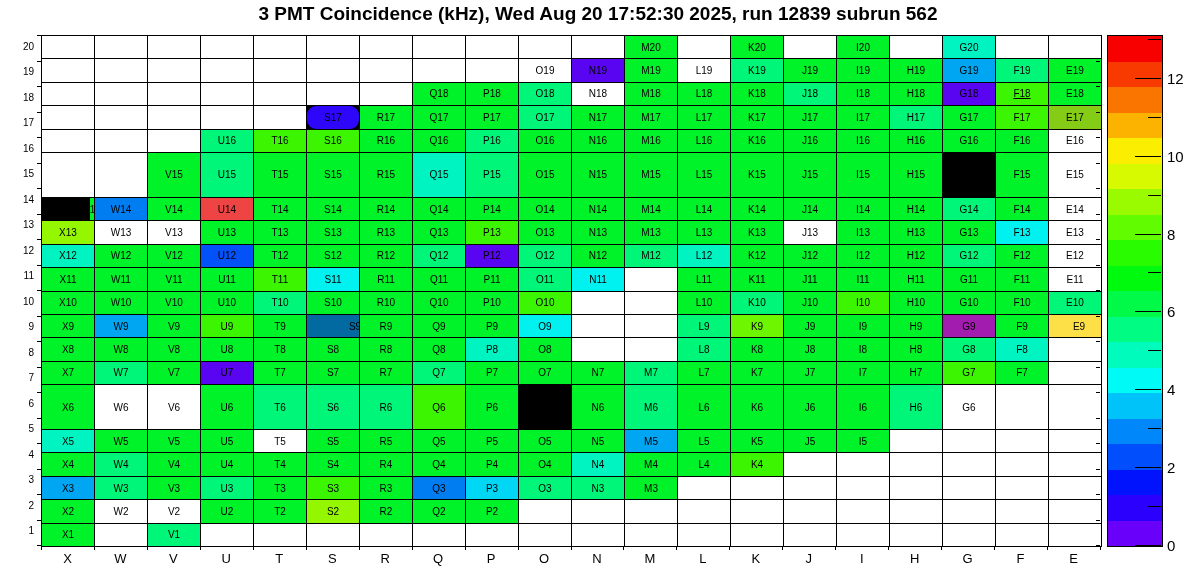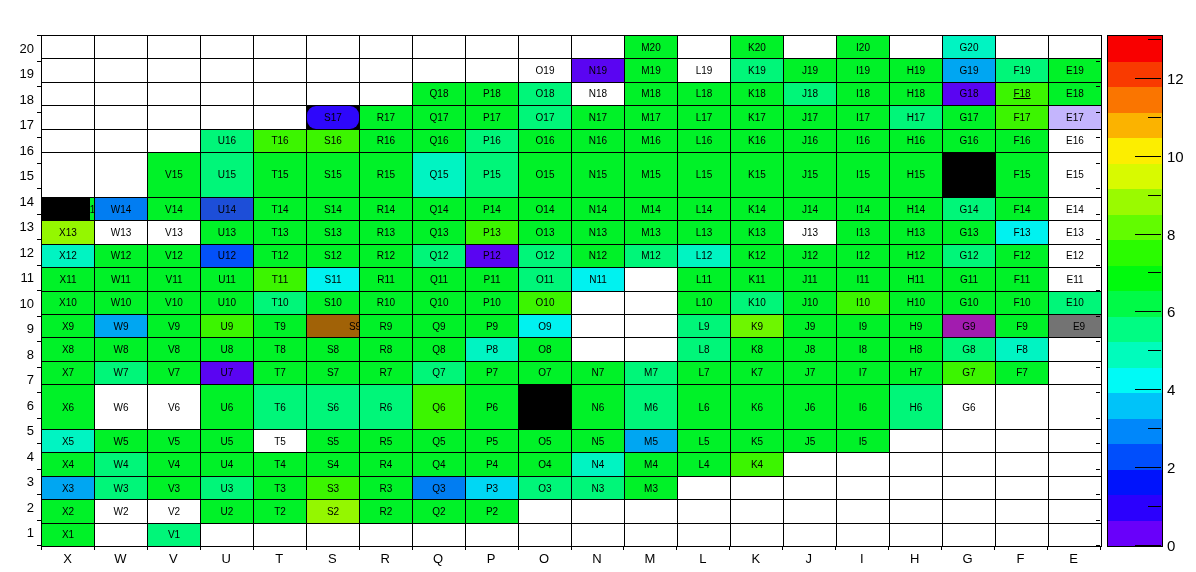--- a/index.html
+++ b/index.html
@@ -5,33 +5,34 @@
   html,body { margin:0; padding:0; background:#ffffff; }
   .canvas { position:relative; width:1196px; height:572px; background:#ffffff;
             font-family:"Liberation Sans", sans-serif; overflow:hidden; }
   .title { position:absolute; top:3px; left:0; right:0; text-align:center;
            font-size:19px; font-weight:bold; color:#000; }
   #grid { position:absolute; left:41px; top:35px; width:1059px; height:510px;
           display:grid; grid-template-columns:repeat(20,1fr); grid-template-rows:repeat(20,1fr);
           background:#000; gap:1px; border:1px solid #000; }
   .cell { background:#ffffff; display:flex; align-items:center; justify-content:center;
           font-size:10px; color:#000; overflow:hidden; white-space:nowrap; }
-  .ylab { position:absolute; width:32px; text-align:right; font-size:13px; color:#000; }
+  .ylab { position:absolute; width:32px; text-align:right; font-size:10px; color:#000; }
   .xlab { position:absolute; text-align:center; font-size:13px; color:#000; }
   #cbar { position:absolute; left:1107px; top:35px; width:54px; height:510px;
           border:1px solid #000; display:flex; flex-direction:column; }
   .band { flex:1 1 auto; }
   .cbtick { position:absolute; background:#000; height:1px; }
   .cblabel { position:absolute; font-size:15px; color:#000; }
   .axtick { position:absolute; background:#000; }
 </style>
 </head>
 <body>
 
 <div class="canvas">
+  <div class="title">3 PMT Coincidence (kHz), Wed Aug 20 17:52:30 2025, run 12839 subrun 562</div>
   <div id="ylabels">
       <div class="ylab" style="left: 2px; top: 40.75px;">20</div>
       <div class="ylab" style="left: 2px; top: 66.25px;">19</div>
       <div class="ylab" style="left: 2px; top: 91.75px;">18</div>
       <div class="ylab" style="left: 2px; top: 117.25px;">17</div>
       <div class="ylab" style="left: 2px; top: 142.75px;">16</div>
       <div class="ylab" style="left: 2px; top: 168.25px;">15</div>
       <div class="ylab" style="left: 2px; top: 193.75px;">14</div>
       <div class="ylab" style="left: 2px; top: 219.25px;">13</div>
       <div class="ylab" style="left: 2px; top: 244.75px;">12</div>
@@ -120,21 +121,21 @@
       <div class="cell" style="background: rgb(0, 246, 121);">O17</div>
       <div class="cell" style="background: rgb(0, 242, 40);">N17</div>
       <div class="cell" style="background: rgb(0, 242, 40);">M17</div>
       <div class="cell" style="background: rgb(0, 242, 40);">L17</div>
       <div class="cell" style="background: rgb(0, 242, 40);">K17</div>
       <div class="cell" style="background: rgb(0, 242, 40);">J17</div>
       <div class="cell" style="background: rgb(0, 242, 40);">I17</div>
       <div class="cell" style="background: rgb(0, 246, 121);">H17</div>
       <div class="cell" style="background: rgb(0, 242, 40);">G17</div>
       <div class="cell" style="background: rgb(60, 245, 0);">F17</div>
-      <div class="cell" style="background: #c4b5fd;">E17</div>
+      <div class="cell" style="background: #84cc16;">E17</div>
       <div class="cell"></div>
       <div class="cell"></div>
       <div class="cell"></div>
       <div class="cell" style="background: rgb(0, 246, 121);">U16</div>
       <div class="cell" style="background: rgb(60, 245, 0);">T16</div>
       <div class="cell" style="background: rgb(60, 245, 0);">S16</div>
       <div class="cell" style="background: rgb(0, 242, 40);">R16</div>
       <div class="cell" style="background: rgb(0, 242, 40);">Q16</div>
       <div class="cell" style="background: rgb(0, 246, 121);">P16</div>
       <div class="cell" style="background: rgb(0, 242, 40);">O16</div>
@@ -164,21 +165,21 @@
       <div class="cell" style="background: rgb(0, 242, 40);">K15</div>
       <div class="cell" style="background: rgb(0, 242, 40);">J15</div>
       <div class="cell" style="background: rgb(0, 242, 40);">I15</div>
       <div class="cell" style="background: rgb(0, 242, 40);">H15</div>
       <div class="cell" style="background: rgb(0, 242, 40); margin-top: 44px;">G15</div>
       <div class="cell" style="background: rgb(0, 242, 40);">F15</div>
       <div class="cell" style="background: rgb(255, 255, 255);">E15</div>
       <div class="cell" style="background: rgb(0, 242, 40); margin-left: 48px;">X14</div>
       <div class="cell" style="background: rgb(1, 125, 242);">W14</div>
       <div class="cell" style="background: rgb(0, 242, 40);">V14</div>
-      <div class="cell" style="background: #1d4ed8;">U14</div>
+      <div class="cell" style="background: #ef4444;">U14</div>
       <div class="cell" style="background: rgb(0, 242, 40);">T14</div>
       <div class="cell" style="background: rgb(0, 242, 40);">S14</div>
       <div class="cell" style="background: rgb(0, 242, 40);">R14</div>
       <div class="cell" style="background: rgb(0, 242, 40);">Q14</div>
       <div class="cell" style="background: rgb(0, 242, 40);">P14</div>
       <div class="cell" style="background: rgb(0, 242, 40);">O14</div>
       <div class="cell" style="background: rgb(0, 242, 40);">N14</div>
       <div class="cell" style="background: rgb(0, 242, 40);">M14</div>
       <div class="cell" style="background: rgb(0, 242, 40);">L14</div>
       <div class="cell" style="background: rgb(0, 242, 40);">K14</div>
@@ -266,35 +267,35 @@
       <div class="cell" style="background: rgb(60, 245, 0);">I10</div>
       <div class="cell" style="background: rgb(0, 242, 40);">H10</div>
       <div class="cell" style="background: rgb(0, 242, 40);">G10</div>
       <div class="cell" style="background: rgb(0, 242, 40);">F10</div>
       <div class="cell" style="background: rgb(0, 246, 121);">E10</div>
       <div class="cell" style="background: rgb(0, 242, 40);">X9</div>
       <div class="cell" style="background: rgb(0, 166, 242);">W9</div>
       <div class="cell" style="background: rgb(0, 242, 40);">V9</div>
       <div class="cell" style="background: rgb(60, 245, 0);">U9</div>
       <div class="cell" style="background: rgb(0, 242, 40);">T9</div>
-      <div class="cell" style="background: #a16207; padding-left: 44px;">S9</div>
+      <div class="cell" style="background: #0369a1; padding-left: 44px;">S9</div>
       <div class="cell" style="background: rgb(0, 242, 40);">R9</div>
       <div class="cell" style="background: rgb(0, 242, 40);">Q9</div>
       <div class="cell" style="background: rgb(0, 242, 40);">P9</div>
       <div class="cell" style="background: rgb(0, 242, 240);">O9</div>
       <div class="cell"></div>
       <div class="cell"></div>
       <div class="cell" style="background: rgb(0, 246, 121);">L9</div>
       <div class="cell" style="background: rgb(110, 246, 0);">K9</div>
       <div class="cell" style="background: rgb(0, 242, 40);">J9</div>
       <div class="cell" style="background: rgb(0, 242, 40);">I9</div>
       <div class="cell" style="background: rgb(0, 242, 40);">H9</div>
       <div class="cell" style="background: #a21caf;">G9</div>
       <div class="cell" style="background: rgb(0, 242, 40);">F9</div>
-      <div class="cell" style="background: #737373; padding-left: 8px;">E9</div>
+      <div class="cell" style="background: #fde047; padding-left: 8px;">E9</div>
       <div class="cell" style="background: rgb(0, 242, 40);">X8</div>
       <div class="cell" style="background: rgb(0, 242, 40);">W8</div>
       <div class="cell" style="background: rgb(0, 242, 40);">V8</div>
       <div class="cell" style="background: rgb(0, 242, 40);">U8</div>
       <div class="cell" style="background: rgb(0, 242, 40);">T8</div>
       <div class="cell" style="background: rgb(0, 242, 40);">S8</div>
       <div class="cell" style="background: rgb(0, 242, 40);">R8</div>
       <div class="cell" style="background: rgb(0, 242, 40);">Q8</div>
       <div class="cell" style="background: rgb(0, 244, 194);">P8</div>
       <div class="cell" style="background: rgb(0, 242, 40);">O8</div>

